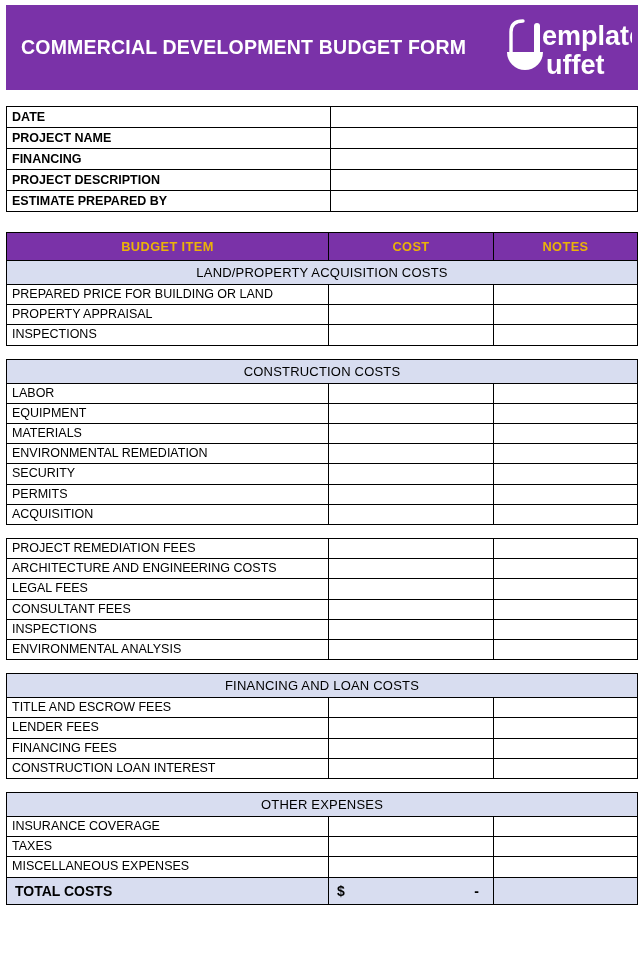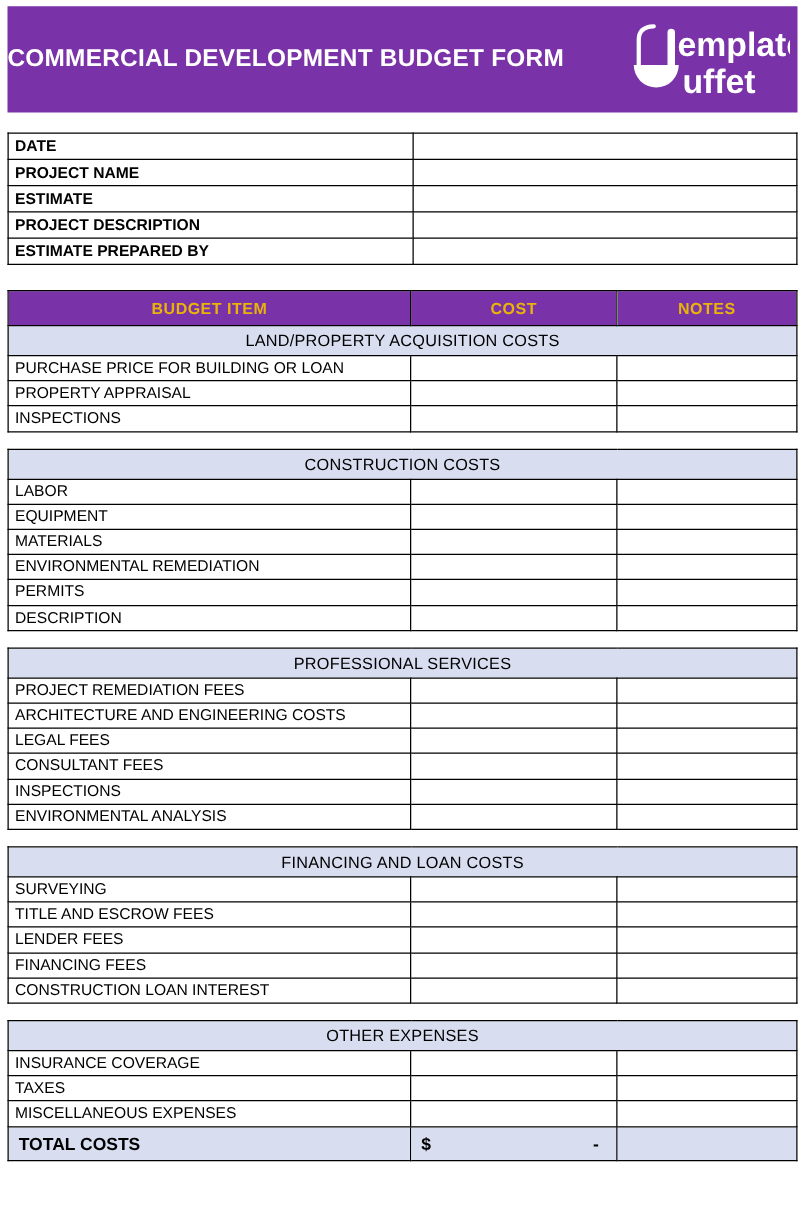--- a/index.html
+++ b/index.html
@@ -27,21 +27,21 @@
     position: absolute;
     left: 6px;
     top: 5px;
     width: 632px;
     height: 85px;
     background: #7A32A8;
     display: flex;
     align-items: center;
     justify-content: space-between;
     box-sizing: border-box;
-    padding: 0 6px 0 0;
+    padding: 0 6px 0 15px;
   }
   .banner-title {
     color: #ffffff;
     font-size: 19.5px;
     font-weight: bold;
     letter-spacing: 0.2px;
     line-height: 1.1;
     white-space: nowrap;
   }
   .logo {
@@ -176,21 +176,21 @@
     <tbody>
       <tr>
         <td class="info-label">DATE</td>
         <td></td>
       </tr>
       <tr>
         <td class="info-label">PROJECT NAME</td>
         <td></td>
       </tr>
       <tr>
-        <td class="info-label">ESTIMATE</td>
+        <td class="info-label">FINANCING</td>
         <td></td>
       </tr>
       <tr>
         <td class="info-label">PROJECT DESCRIPTION</td>
         <td></td>
       </tr>
       <tr>
         <td class="info-label">ESTIMATE PREPARED BY</td>
         <td></td>
       </tr>
@@ -206,21 +206,21 @@
     <tbody id="budget-body">
         <tr class="col-head">
           <td>BUDGET ITEM</td>
           <td>COST</td>
           <td>NOTES</td>
         </tr>
         <tr class="sect-head">
           <td colspan="3">LAND/PROPERTY ACQUISITION COSTS</td>
         </tr>
         <tr>
-          <td class="item-label">PURCHASE PRICE FOR BUILDING OR LOAN</td>
+          <td class="item-label">PREPARED PRICE FOR BUILDING OR LAND</td>
           <td></td>
           <td></td>
         </tr>
         <tr>
           <td class="item-label">PROPERTY APPRAISAL</td>
           <td></td>
           <td></td>
         </tr>
         <tr>
           <td class="item-label">INSPECTIONS</td>
@@ -247,35 +247,37 @@
           <td class="item-label">MATERIALS</td>
           <td></td>
           <td></td>
         </tr>
         <tr>
           <td class="item-label">ENVIRONMENTAL REMEDIATION</td>
           <td></td>
           <td></td>
         </tr>
         <tr>
+          <td class="item-label">SECURITY</td>
+          <td></td>
+          <td></td>
+        </tr>
+        <tr>
           <td class="item-label">PERMITS</td>
           <td></td>
           <td></td>
         </tr>
         <tr>
-          <td class="item-label">DESCRIPTION</td>
+          <td class="item-label">ACQUISITION</td>
           <td></td>
           <td></td>
         </tr>
         <tr class="spacer">
           <td colspan="3"></td>
         </tr>
-        <tr class="sect-head">
-          <td colspan="3">PROFESSIONAL SERVICES</td>
-        </tr>
         <tr>
           <td class="item-label">PROJECT REMEDIATION FEES</td>
           <td></td>
           <td></td>
         </tr>
         <tr>
           <td class="item-label">ARCHITECTURE AND ENGINEERING COSTS</td>
           <td></td>
           <td></td>
         </tr>
@@ -297,25 +299,20 @@
         <tr>
           <td class="item-label">ENVIRONMENTAL ANALYSIS</td>
           <td></td>
           <td></td>
         </tr>
         <tr class="spacer">
           <td colspan="3"></td>
         </tr>
         <tr class="sect-head">
           <td colspan="3">FINANCING AND LOAN COSTS</td>
-        </tr>
-        <tr>
-          <td class="item-label">SURVEYING</td>
-          <td></td>
-          <td></td>
         </tr>
         <tr>
           <td class="item-label">TITLE AND ESCROW FEES</td>
           <td></td>
           <td></td>
         </tr>
         <tr>
           <td class="item-label">LENDER FEES</td>
           <td></td>
           <td></td>

